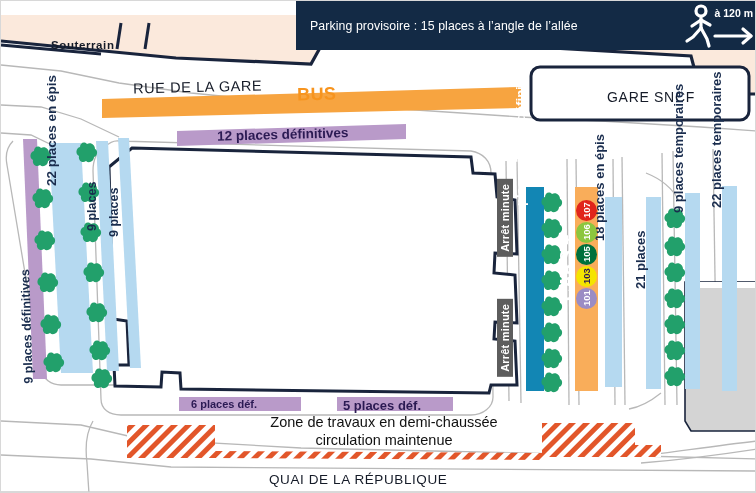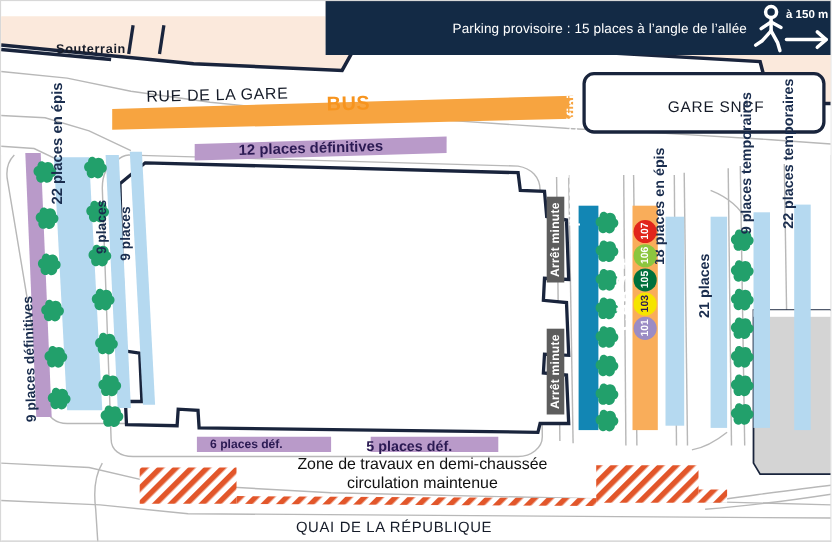--- a/index.html
+++ b/index.html
@@ -11,21 +11,21 @@
   #map svg.layer{position:absolute;left:0;top:0;width:756px;height:493px;}
   .txt{position:absolute;white-space:nowrap;}
 
   
   .banner{
     position:absolute;left:295px;top:0;width:461px;height:49px;
     background:#132a45;color:#fff;box-sizing:border-box;
     display:flex;align-items:center;
   }
   .banner-text{
-    flex:1;text-align:right;font-size:12.3px;line-height:16px;
+    flex:1;text-align:left;font-size:12.3px;line-height:16px;
     padding-left:14px;font-weight:400;letter-spacing:.1px;
   }
   .banner-text span{display:block;}
   .banner-icon{
     width:78px;height:49px;position:relative;flex:none;
   }
   .dist{
     position:absolute;right:4px;top:6px;font-size:10.5px;font-weight:bold;color:#fff;
   }
 
@@ -37,21 +37,21 @@
   .quai{left:268px;top:471px;font-size:13.5px;}
   .souterrain{left:50px;top:38px;font-size:11.5px;font-weight:bold;color:#151b28;}
   .bus-word{left:296px;top:83px;font-size:18px;font-weight:bold;color:#f7941e;
             transform:rotate(-1.3deg);letter-spacing:.5px;}
   .gare-sncf{left:606px;top:88px;font-size:14px;color:#151b28;letter-spacing:.7px;}
 
   
   .plab{color:#2b1a53;font-weight:bold;}
   .p12{left:216px;top:126px;font-size:13.5px;transform:rotate(-1.6deg);}
   .p6{left:190px;top:397px;font-size:11px;}
-  .p5{left:332px;top:397px;font-size:13px;}
+  .p5{left:342px;top:397px;font-size:13px;}
 
   
   .vlab{
     transform-origin:0 0;font-weight:bold;color:#1a2d4e;
   }
   .v-up{writing-mode:vertical-rl;transform:rotate(180deg);}
 
   .worklabel{
     left:258px;top:412px;color:#111;font-size:14.5px;line-height:18px;text-align:center;
     width:250px;font-weight:400;
@@ -208,21 +208,21 @@
     <path d="M634,444 L660,444 L660,456 L634,456 Z" fill="url(#hatch)"></path>
 
     <line x1="0" y1="491" x2="756" y2="491" stroke="#cccccc" stroke-width="1.5"></line>
   </svg>
 
   <div class="banner">
     <div class="banner-text">
       <span>Parking provisoire : 15 places à l’angle de l’allée</span>
     </div>
     <div class="banner-icon">
-      <span class="dist">à 150 m</span>
+      <span class="dist">à 120 m</span>
       <svg width="78" height="49" viewBox="0 0 78 49">
         <g fill="none" stroke="#ffffff" stroke-width="3.2" stroke-linecap="round" stroke-linejoin="round">
           <circle cx="22" cy="10" r="5"></circle>
           <path d="M22,16 L22,27"></path>
           <path d="M22,19 L31,24"></path>
           <path d="M22,19 L13,25"></path>
           <path d="M22,27 L28,38 L30,45"></path>
           <path d="M22,27 L14,36 L8,40"></path>
         </g>
         <g fill="none" stroke="#ffffff" stroke-width="3.2" stroke-linecap="round" stroke-linejoin="round">

